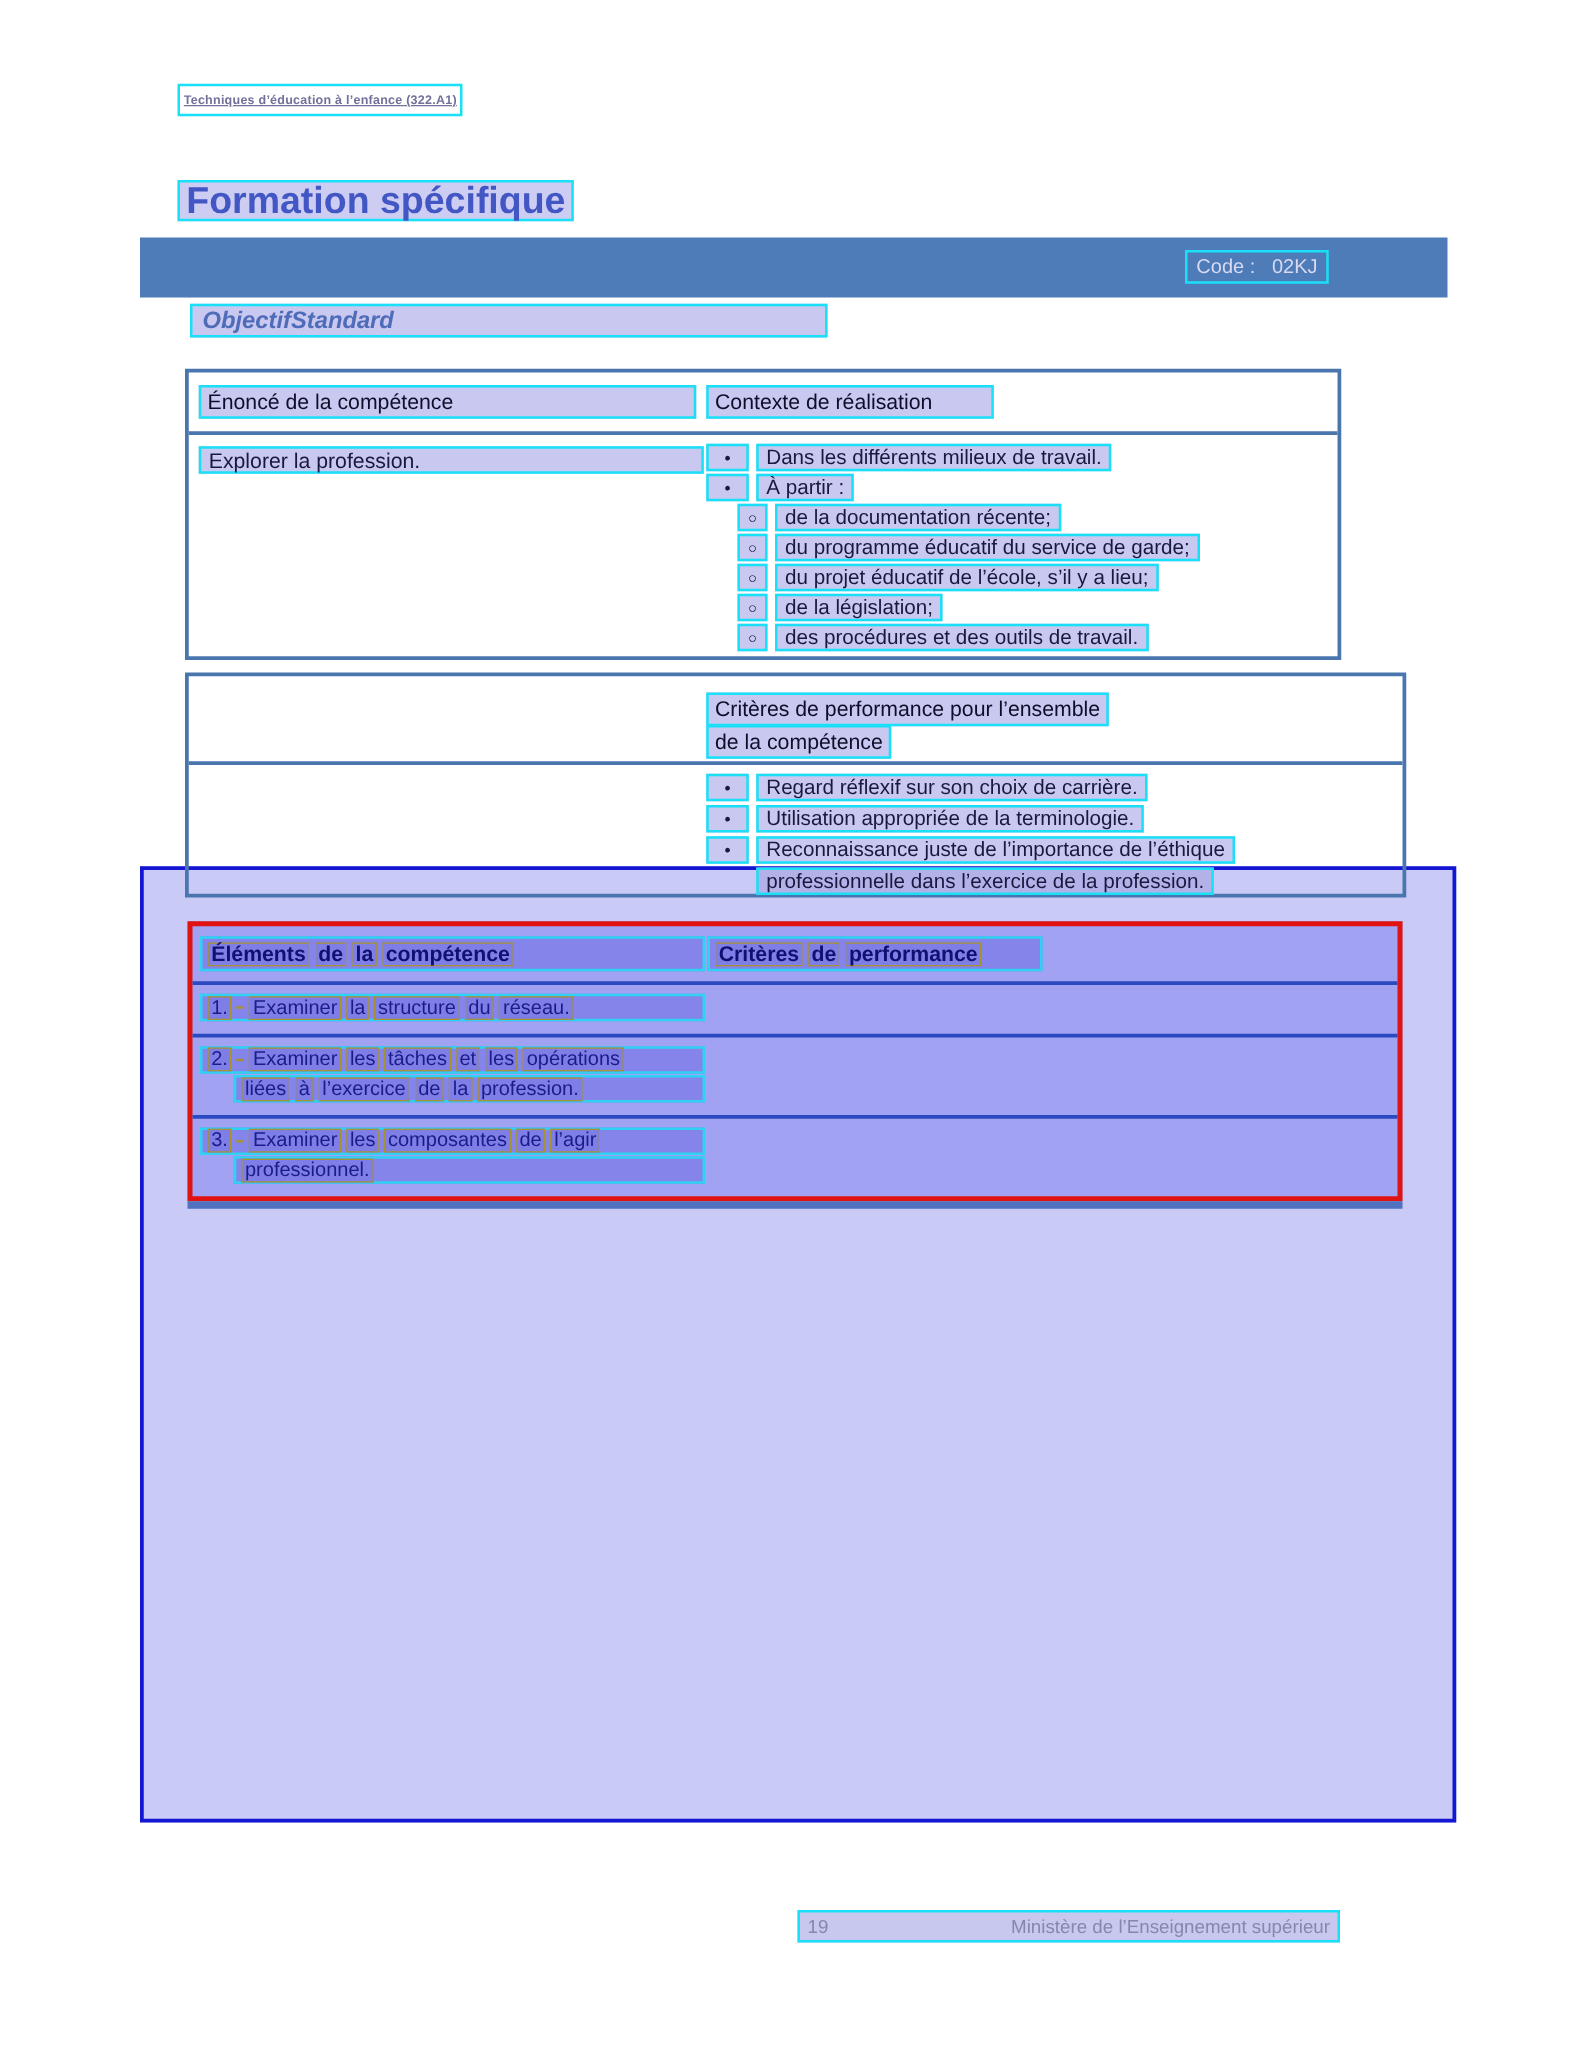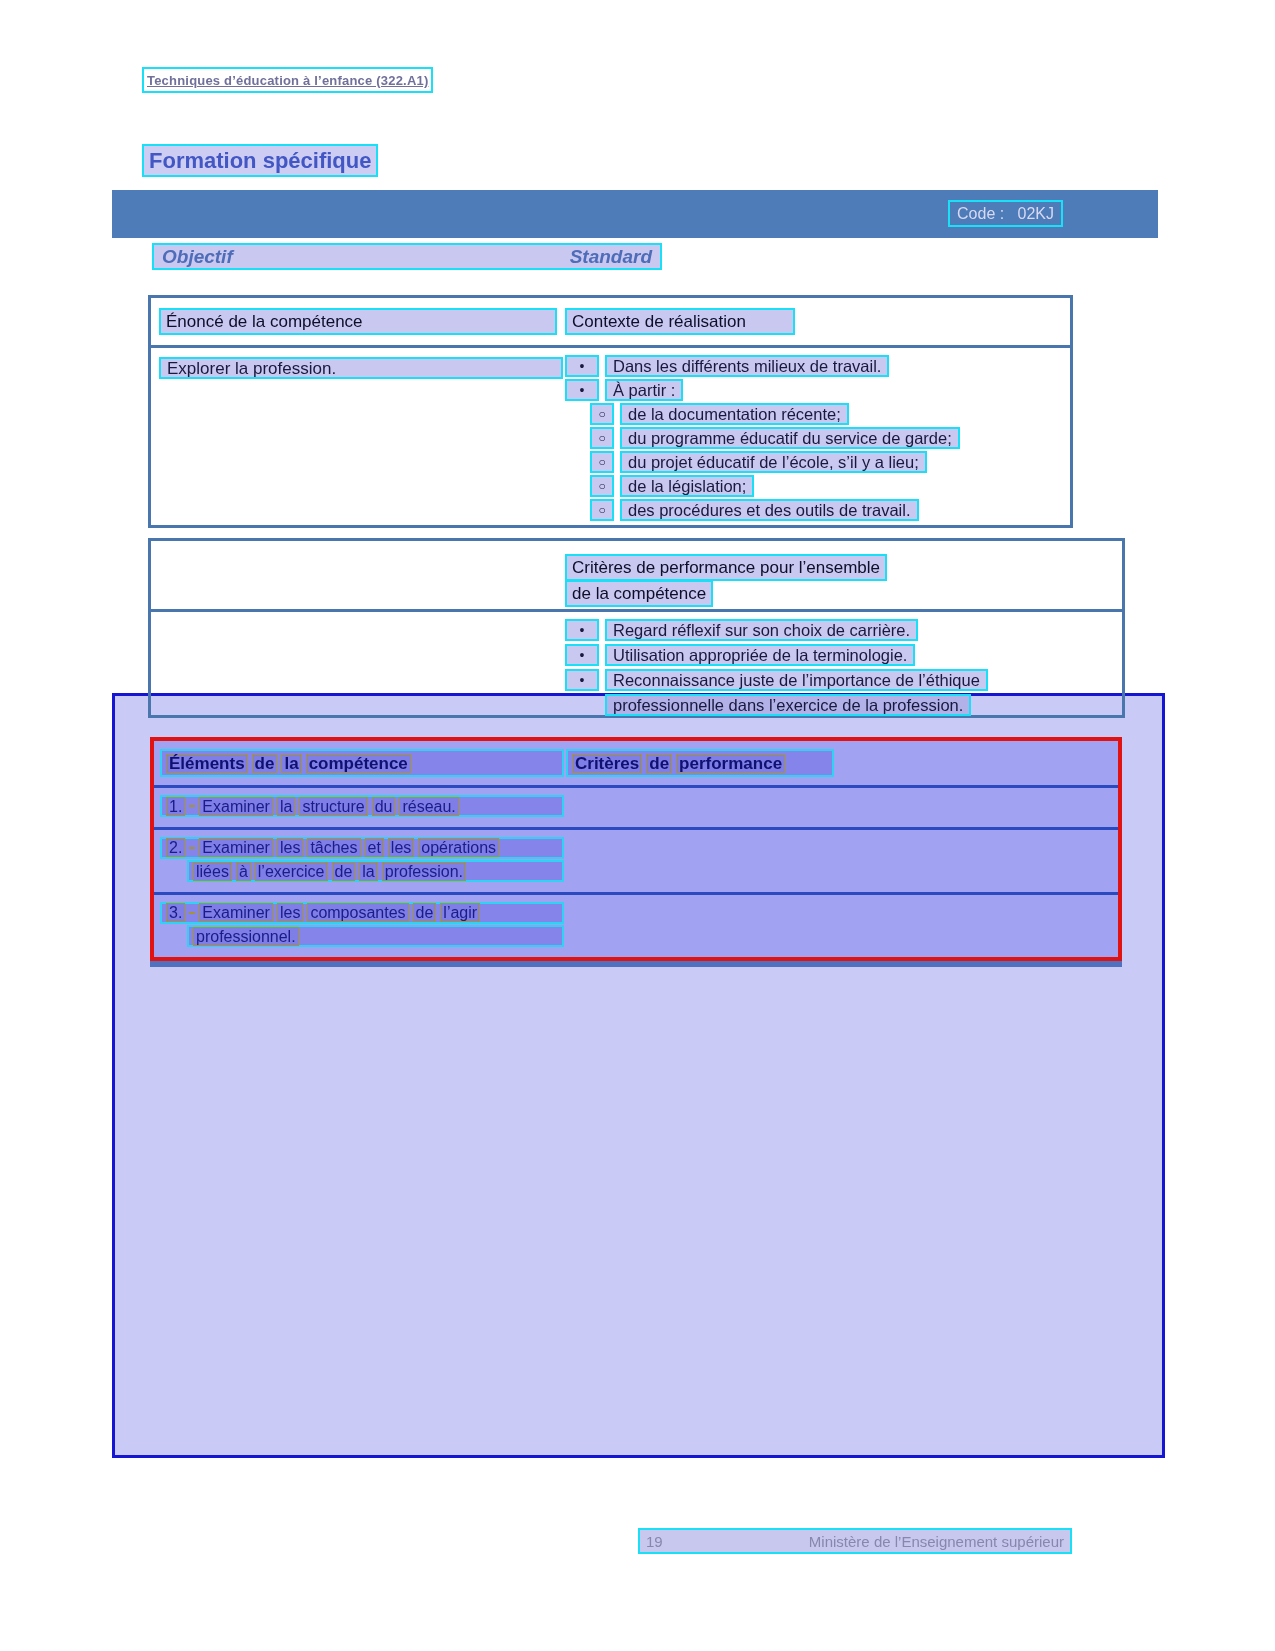--- a/index.html
+++ b/index.html
@@ -17,36 +17,36 @@
   .marker.sub-m{width:24px;font-size:12px;}
   .cont-spacer{display:inline-block;flex:none;width:34px;}
 
   .ctx-line{display:flex;gap:6px;margin-bottom:2px;}
   .ctx-line.sub{margin-left:25px;}
   #t2-items .ctx-line{margin-bottom:3px;}
 
   
   #runhead{position:absolute;left:142px;top:67px;height:26px;border:2px solid #1ae0f7;
            background:#ffffff;display:inline-flex;align-items:center;padding:0 3px;box-sizing:border-box;}
-  #runhead span{font-size:13px;font-weight:bold;color:#70709a;text-decoration:underline;letter-spacing:.2px;}
+  #runhead span{font-size:10px;font-weight:bold;color:#70709a;text-decoration:underline;letter-spacing:.2px;}
 
   
   #title{position:absolute;left:142px;top:144px;height:33px;border:2px solid #1ae0f7;
          background:#cdcdf4;display:inline-flex;align-items:center;padding:0 5px;box-sizing:border-box;}
-  #title span{font-size:22px;font-weight:bold;color:#4257c4;}
+  #title span{font-size:30px;font-weight:bold;color:#4257c4;}
 
   
   #bar{position:absolute;left:112px;top:190px;width:1046px;height:48px;background:#4d7cb8;}
   #codebox{position:absolute;right:95px;top:10px;height:27px;border:2px solid #1ae0f7;
            display:inline-flex;align-items:center;padding:0 7px;box-sizing:border-box;}
   #codebox span{font-size:16px;color:#d9d9f2;white-space:pre;}
 
   
   #objstrip{position:absolute;left:152px;top:243px;width:510px;height:27px;background:#c8c8f0;
-            border:2px solid #1ae0f7;box-sizing:border-box;display:flex;justify-content:space-between;
+            border:2px solid #1ae0f7;box-sizing:border-box;display:flex;justify-content:flex-start;
             align-items:center;padding:0 8px;}
   #objstrip span{font-size:19px;font-weight:bold;font-style:italic;color:#4e6cb8;}
 
   
   .tbl{position:absolute;border:3px solid #4a76ae;box-sizing:border-box;z-index:1;}
   #table1{left:148px;top:295px;width:925px;height:233px;}
   #table2{left:148px;top:538px;width:977px;height:180px;}
   .hdiv{position:absolute;left:0;right:0;height:3px;background:#4a76ae;}
   .thead-strip{position:absolute;height:27px;background:#c8c8f0;border:2px solid #1ae0f7;
                box-sizing:border-box;display:inline-flex;align-items:center;padding:0 5px;

